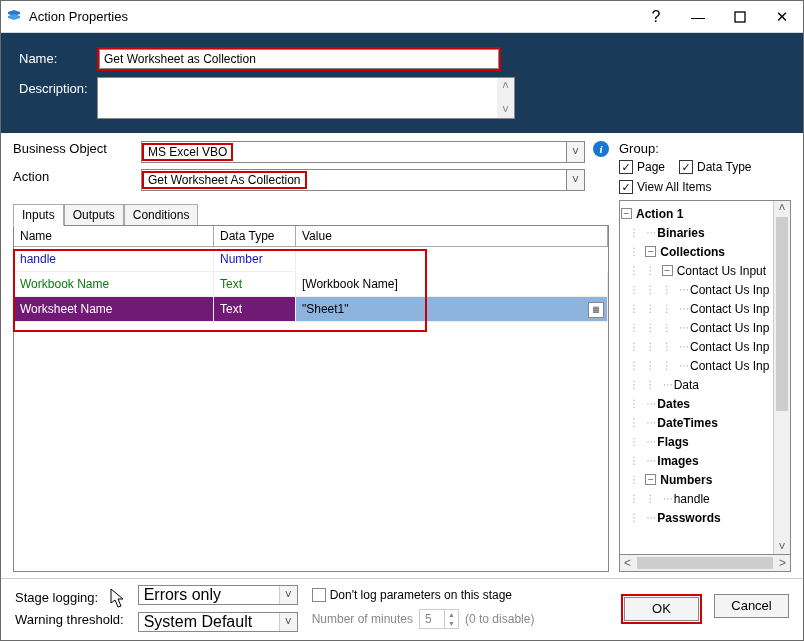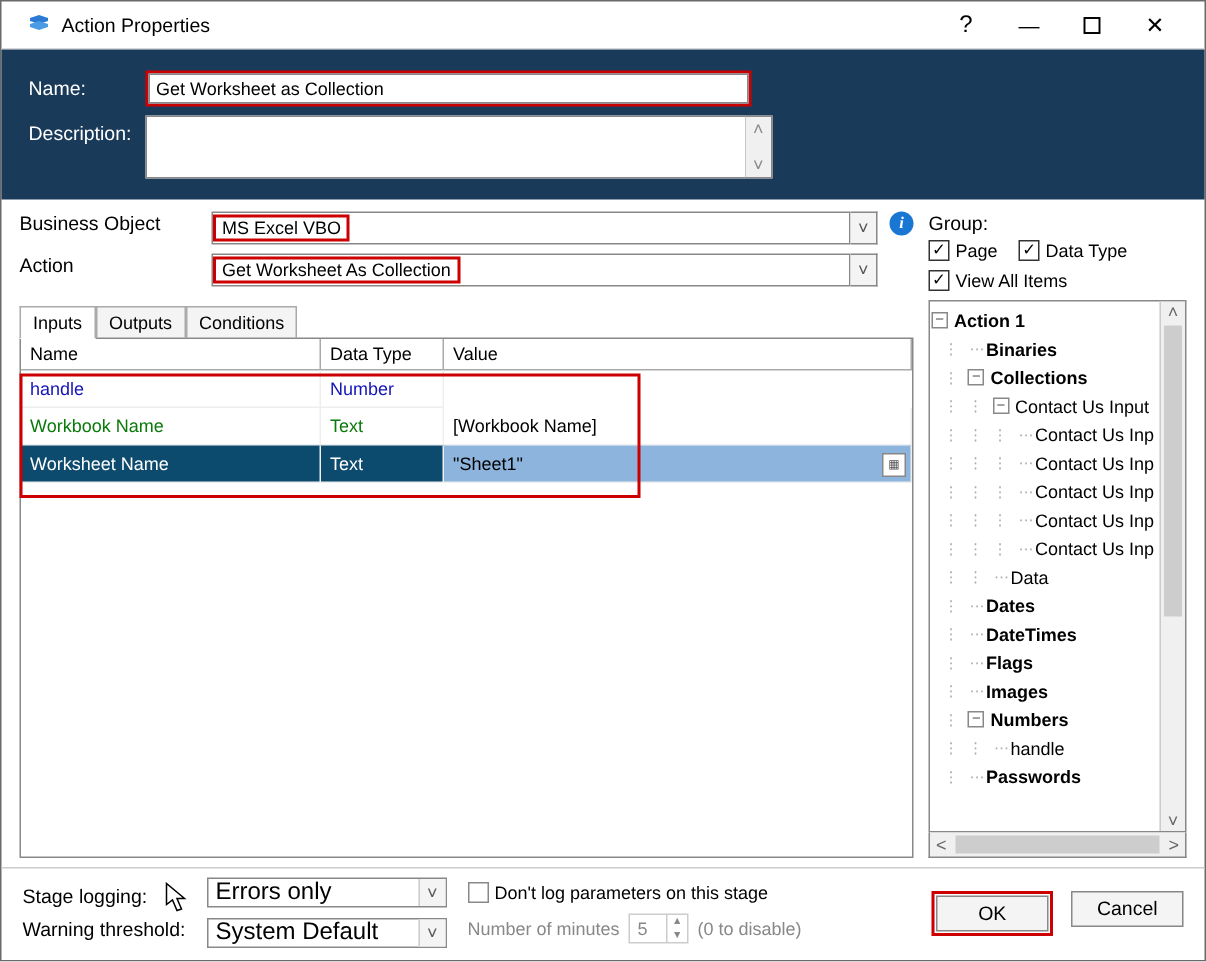--- a/index.html
+++ b/index.html
@@ -1,18 +1,18 @@
 <!DOCTYPE html>
 <html><head>
 <meta charset="utf-8">
 <style>
 * { box-sizing: border-box; margin: 0; padding: 0; font-family: "Segoe UI", Tahoma, sans-serif; font-size: 12px; }
 body { background: #fff; }
 .window { width: 804px; height: 641px; border: 1px solid #6a6a6a; display: flex; flex-direction: column; background: #fff; }
-.titlebar { height: 32px; display: flex; align-items: center; padding: 0 12px; border-bottom: 1px solid #d8d8d8; }
+.titlebar { height: 32px; display: flex; align-items: center; padding: 0 0; border-bottom: 1px solid #d8d8d8; }
 .titlebar .icon { width: 18px; height: 18px; margin: 0 6px 0 4px; display: flex; align-items: center; justify-content: center; }
 .titlebar .title { flex: 1; font-size: 13px; }
 .winbtn { width: 42px; height: 100%; display: flex; align-items: center; justify-content: center; font-size: 14px; cursor: default; }
 .header { background: #1a3a5a; color: #fff; padding: 8px 18px 14px 18px; }
 .hrow { display: flex; align-items: flex-start; margin-top: 6px; }
 .hlabel { width: 78px; padding-top: 4px; font-size: 13px; }
 .redbox { border: 2px solid #c00; padding: 0; background: #fff; }
 .nameinput { border: 1px solid #888; background: #fff; color: #000; width: 400px; height: 20px; padding: 0 4px; font-size: 12px; }
 .descbox { display: flex; }
 .descinput { border: 1px solid #888; background: #fff; color: #000; width: 400px; height: 42px; padding: 2px 4px; font-size: 12px; resize: none; border-right: none; }
@@ -30,21 +30,21 @@
 .tab.sel { background: #fff; border-bottom: 1px solid #fff; z-index: 2; }
 .gridwrap { border: 1px solid #888; flex: 1; background: #fff; position: relative; }
 .gridhead, .gridrow { display: flex; font-size: 13px; }
 .gridhead { border-bottom: 1px solid #aaa; }
 .gridhead .cell { padding: 3px 6px; border-right: 1px solid #aaa; }
 .gridrow .cell { padding: 5px 6px; border-right: 1px solid #eee; border-bottom: 1px solid #eee; }
 .c1 { width: 200px; }
 .c2 { width: 82px; }
 .c3 { flex: 1; }
 .redoverlay { position: absolute; border: 2px solid #c00; pointer-events: none; }
-.sel-row .cell { background: #0c4a6e; color: #fff; }
+.sel-row .cell { background: #701a75; color: #fff; }
 .sel-row .c3 { color: #000; background: #8db4dc; }
 .calcicon { width:16px; height:16px; border:1px solid #888; display:inline-flex; align-items:center; justify-content:center; background:#fff; font-size:8px; color:#555; margin-right:4px; position:absolute; right:0; top:50%; transform:translateY(-50%); }
 .gridrow.sel-row { position: relative; }
 .rightcol { width: 172px; display: flex; flex-direction: column; }
 .grouphdr { font-size: 13px; margin-bottom: 4px; }
 .cbrow { display: flex; gap: 14px; margin-bottom: 6px; }
 .cb { display: flex; align-items: center; gap: 4px; font-size: 12px; }
 .cbbox { width: 14px; height: 14px; border: 1px solid #333; display: flex; align-items: center; justify-content: center; font-size: 11px; line-height: 1; color: #000; }
 .treewrap { flex: 1; border: 1px solid #888; background: #fff; display: flex; overflow: hidden; }
 .treeinner { flex: 1; overflow: hidden; padding: 3px 1px; }

